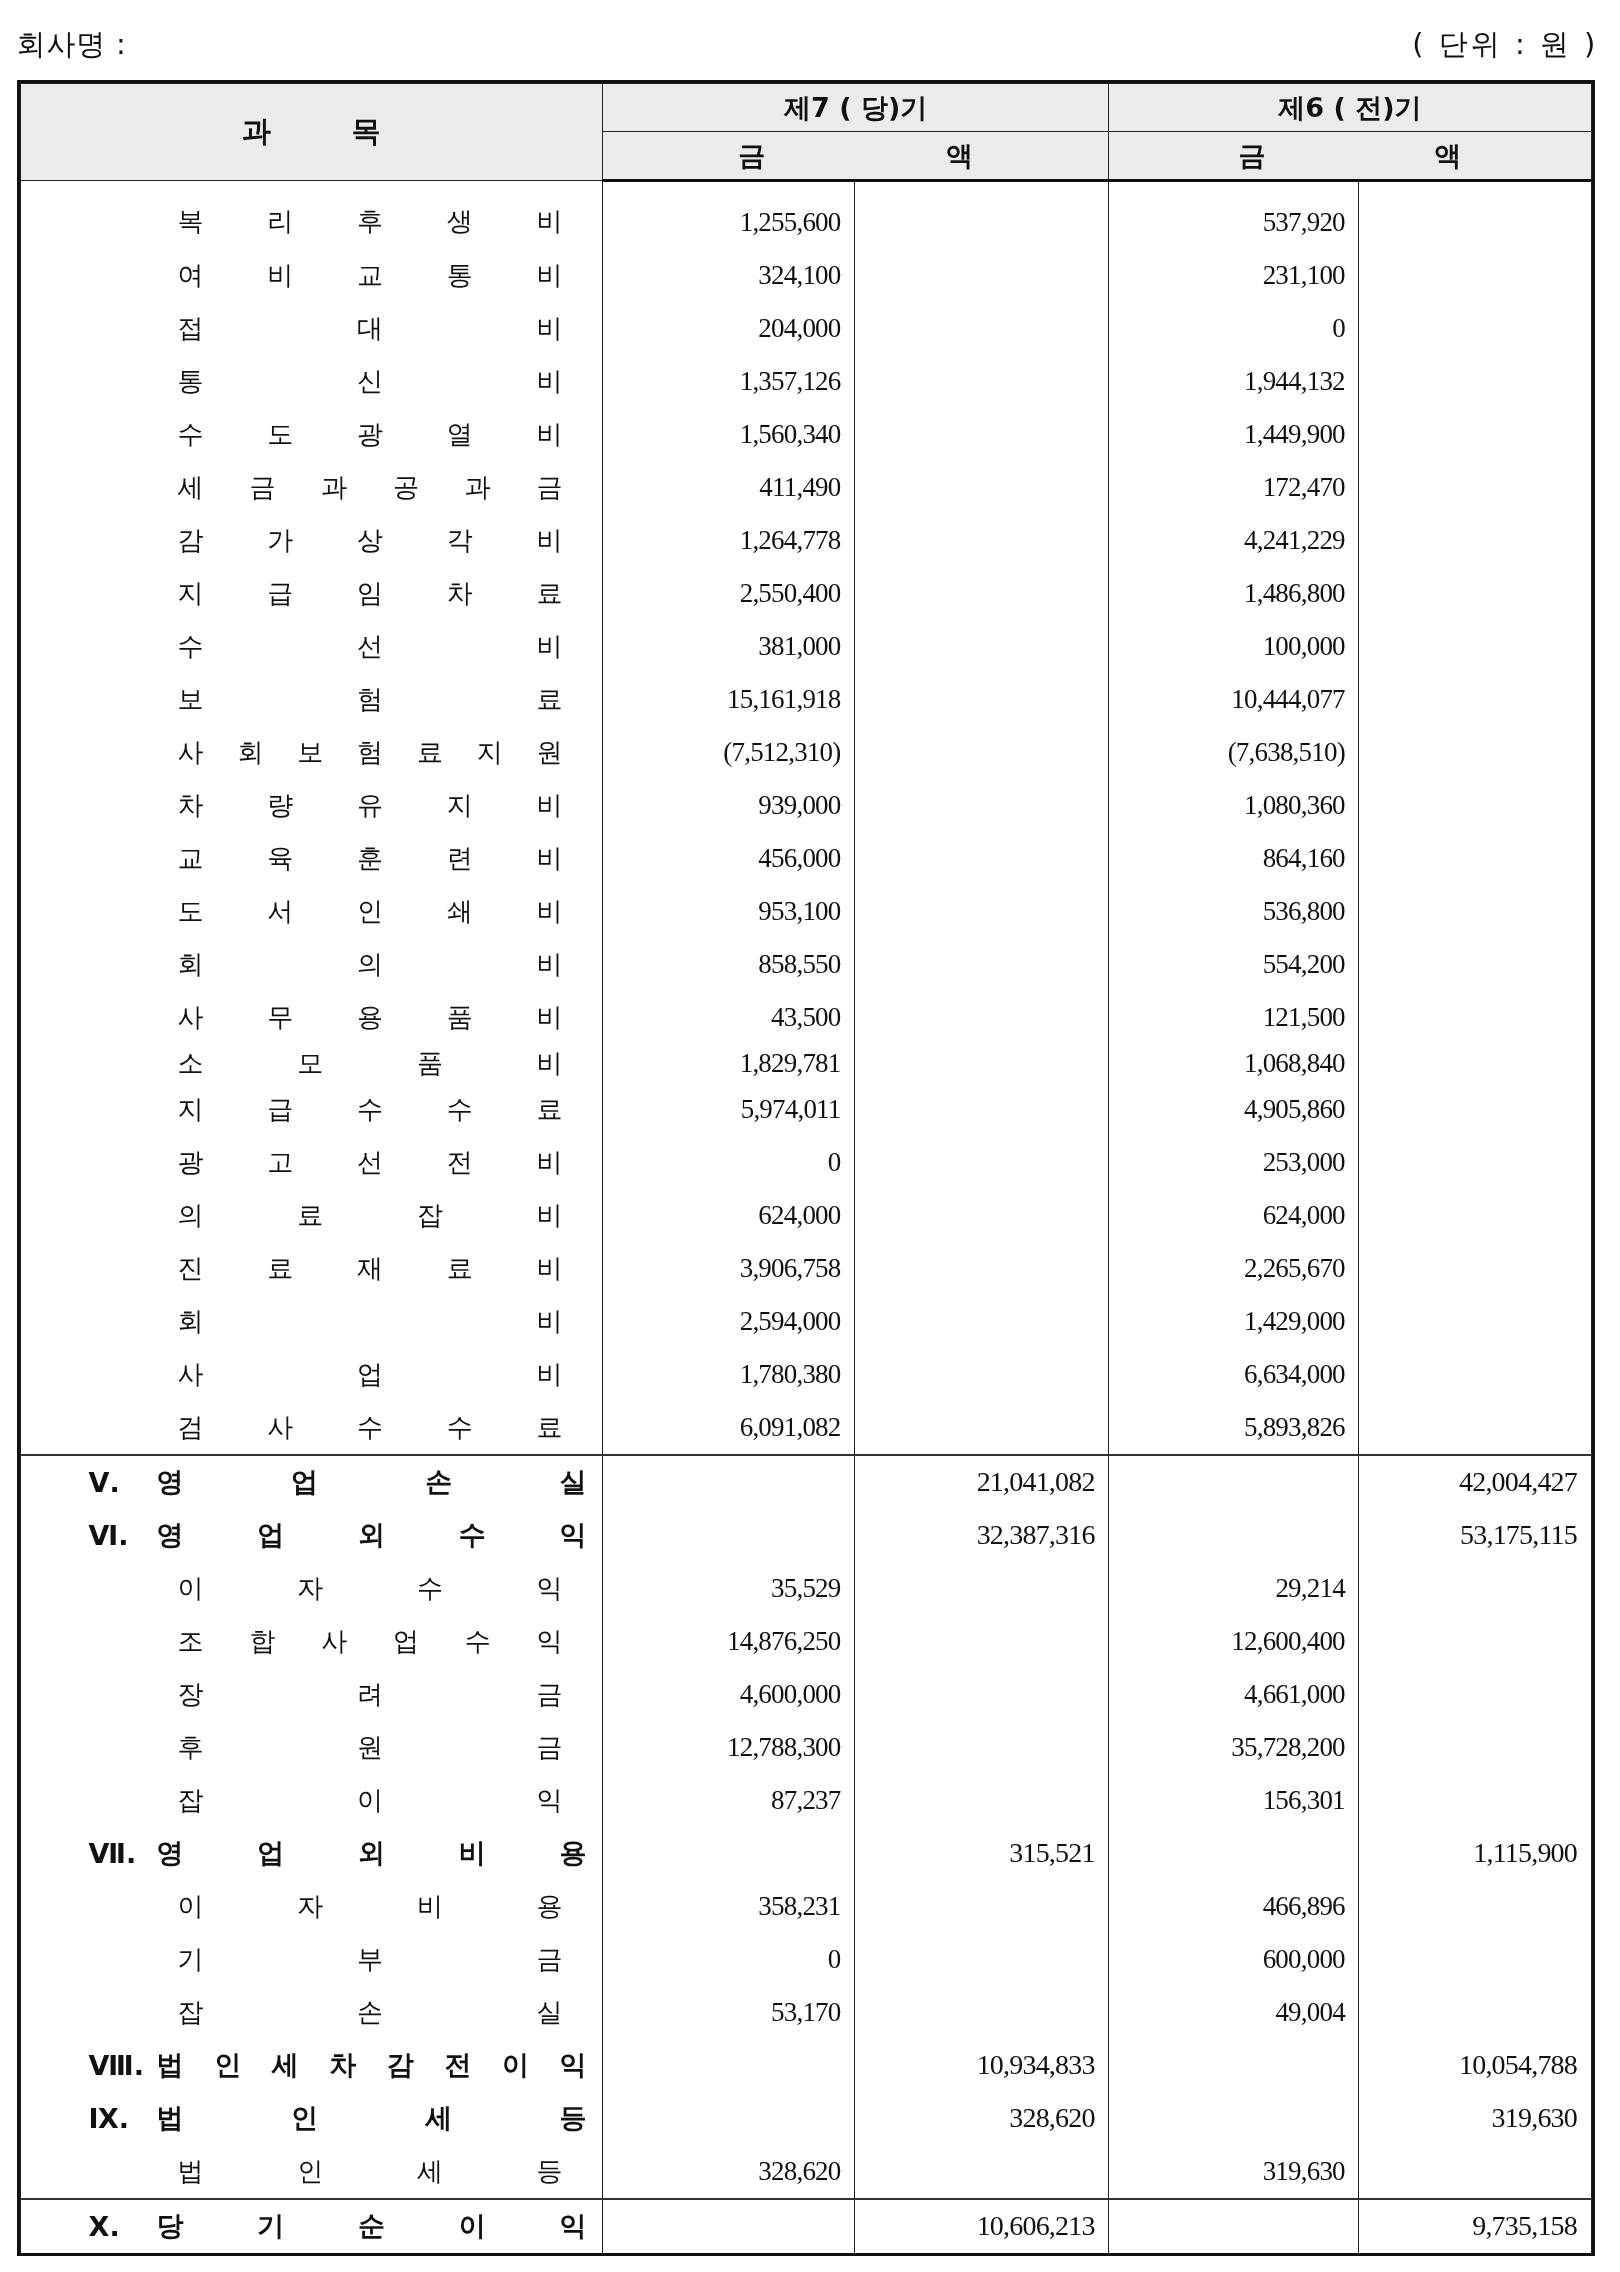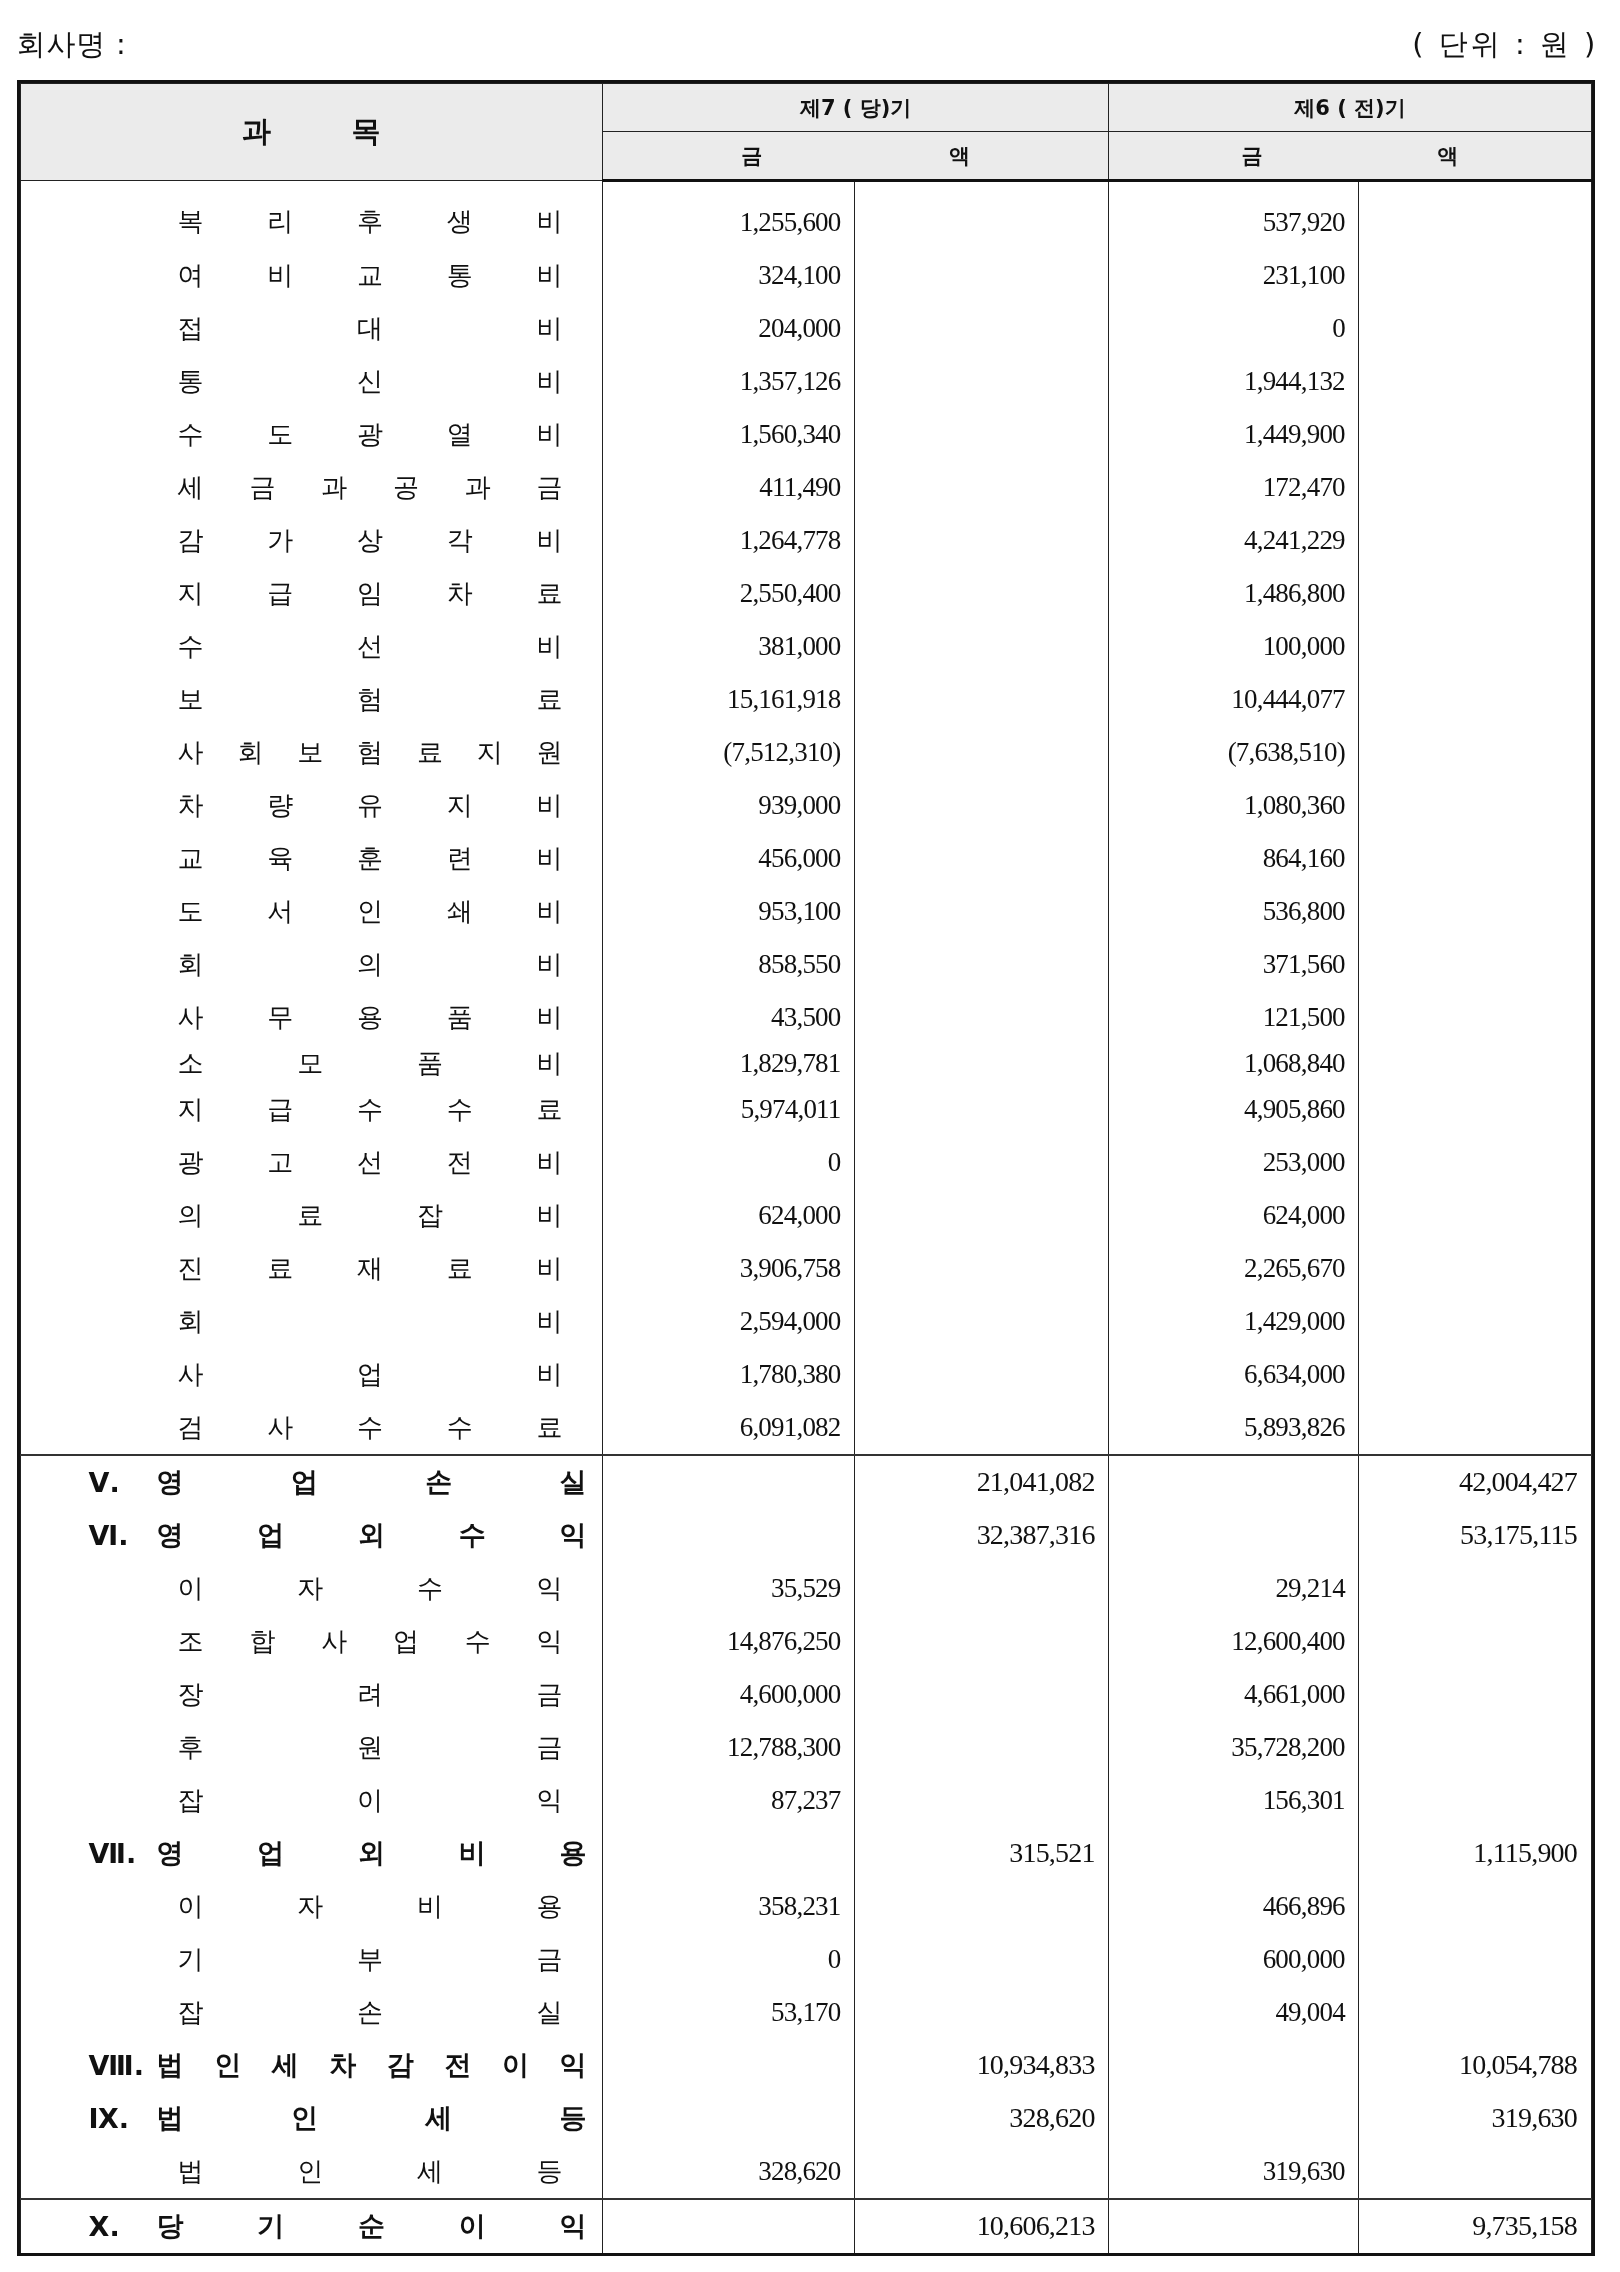--- a/index.html
+++ b/index.html
@@ -18,21 +18,21 @@
     position: absolute; left: 16.6px; top: 80px; width: 1578px; height: 2176px;
     border: 3.8px solid #111; box-sizing: border-box;
   }
   table { border-collapse: collapse; width: 100%; table-layout: fixed; }
   col.c-item { width: 582px; }
   col.c-a { width: 252px; }
   col.c-b { width: 254px; }
   col.c-c { width: 250px; }
   col.c-d { width: 232px; }
   thead th {
-    background: #ebebeb; font-weight: bold; font-size: 21px;
+    background: #ebebeb; font-weight: bold; font-size: 27px;
     border: 1.5px solid #222; height: 47px; padding: 0;
   }
   thead tr:last-child th { border-bottom: 3.8px solid #111; }
   th.h-item { font-size: 29px; }
   .spread { display: flex; justify-content: space-around; padding: 0 45px; }
   .h-item .spread { padding: 0 181px; }
   tbody td {
     border-left: 1.5px solid #222; border-right: 1.5px solid #222;
     height: 53px; padding: 0; font-size: 26px; vertical-align: middle;
   }
@@ -309,21 +309,21 @@
         <tr>
           <td class="label">
             <div class="lab">
               <span>회</span>
               <span>의</span>
               <span>비</span>
             </div>
           </td>
           <td class="num">858,550</td>
           <td class="num"></td>
-          <td class="num">371,560</td>
+          <td class="num">554,200</td>
           <td class="num"></td>
         </tr>
         <tr>
           <td class="label">
             <div class="lab">
               <span>사</span>
               <span>무</span>
               <span>용</span>
               <span>품</span>
               <span>비</span>

